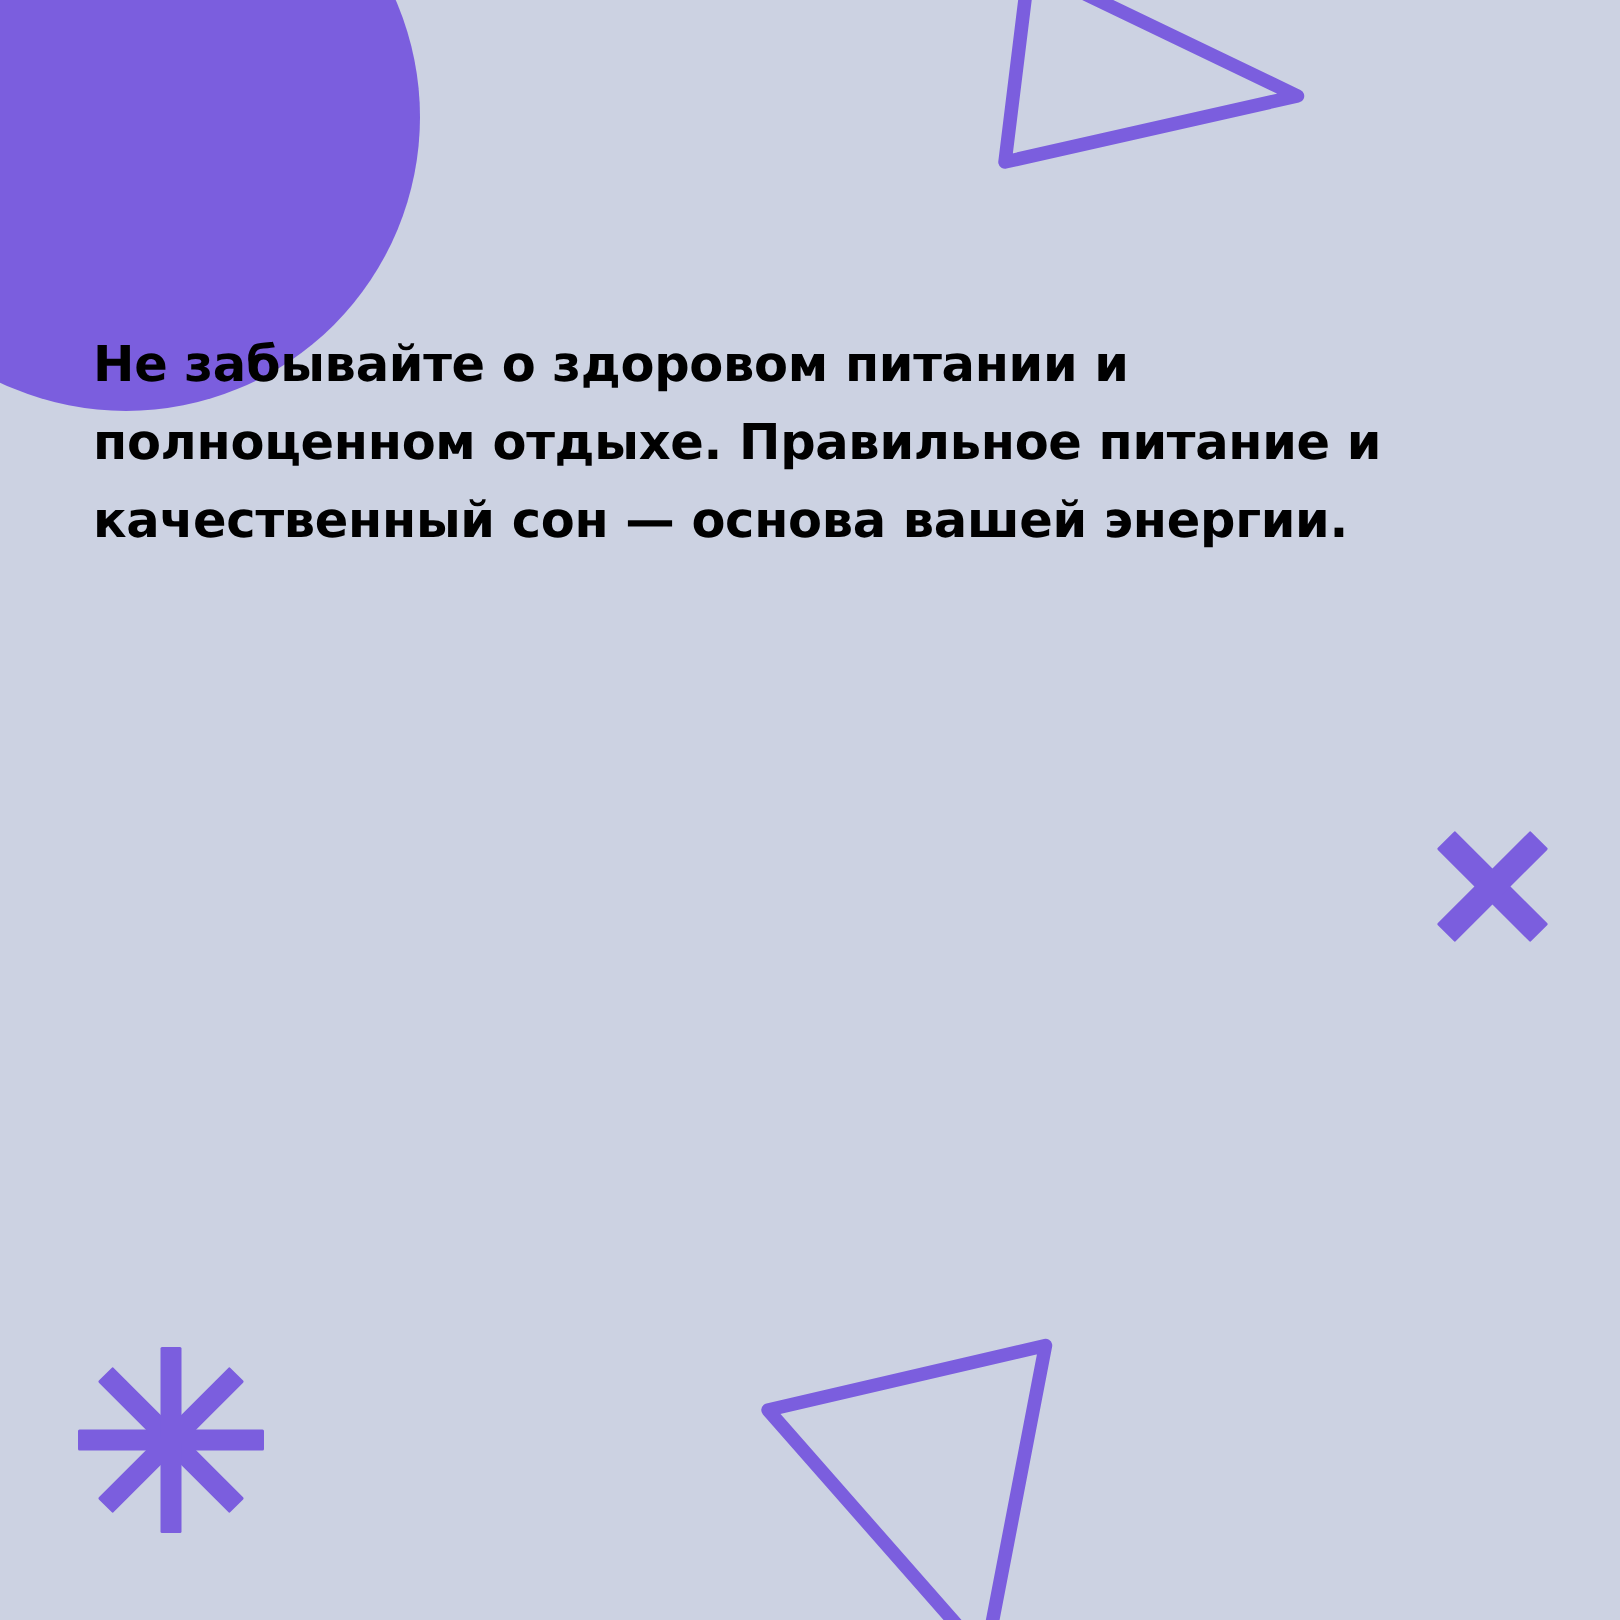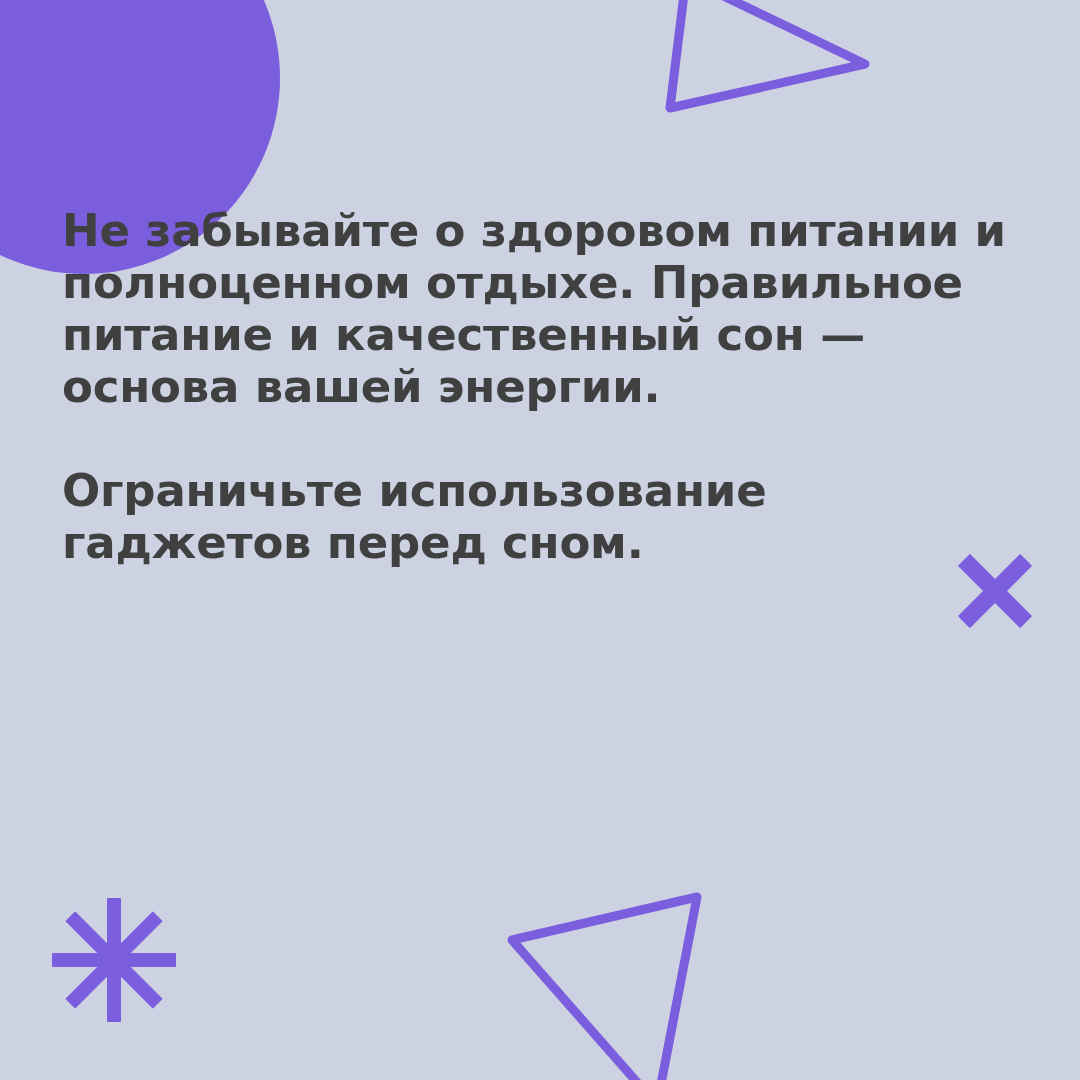--- a/index.html
+++ b/index.html
@@ -88,26 +88,26 @@
   .asterisk span.r135 { transform: translate(-50%, -50%) rotate(135deg); }
 
   
   .content {
     position: absolute;
     left: 62px;
     top: 205px;
     width: 955px;
   }
   .para {
-    font-size: 45px;
+    font-size: 33px;
     line-height: 52px;
-    color: #404040;
+    color: #000000;
     font-weight: 700;
     letter-spacing: -0.2px;
-    margin: 0 0 52px 0;
+    margin: 12px 0 52px 0;
     white-space: pre-line;
   }
   .para:last-child { margin-bottom: 0; }
 </style>
 </head>
 <body>
 
 <div class="canvas">
 
   <div class="circle-top-left"></div>
@@ -127,16 +127,15 @@
     <span class="r90"></span>
     <span class="r135"></span>
   </div>
 
   <svg class="tri-bottom-mid" viewBox="0 0 230 205">
     <polygon points="20,55 205,12 165,220" fill="none" stroke="#7b5ede" stroke-width="9" stroke-linejoin="round"></polygon>
   </svg>
 
   <div class="content">
     <p class="para">Не забывайте о здоровом питании и полноценном отдыхе. Правильное питание и качественный сон — основа вашей энергии.</p>
-    <p class="para">Ограничьте использование гаджетов перед сном.</p>
   </div>
 
 </div>
 
 </body></html>

